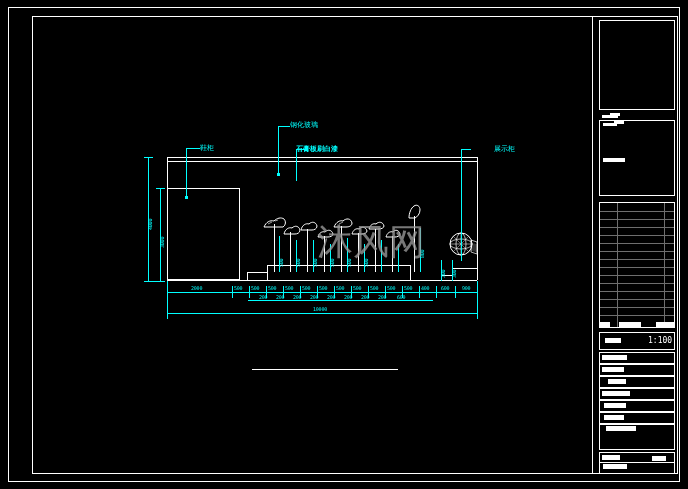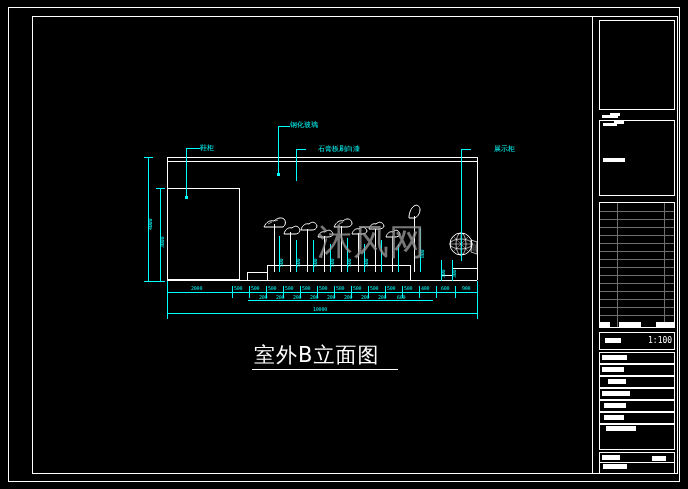--- a/index.html
+++ b/index.html
@@ -203,21 +203,21 @@
   <div class="abs" style="left:185px; top:196px; width:3px; height:3px; background:#00ffff;"></div>
   <div class="abs note" style="left:200px; top:144px;">鞋柜</div>
 
   <div class="abs c-line" style="left:278px; top:126px; width:1px; height:49px;"></div>
   <div class="abs c-line" style="left:278px; top:126px; width:12px; height:1px;"></div>
   <div class="abs" style="left:277px; top:173px; width:3px; height:3px; background:#00ffff;"></div>
   <div class="abs note" style="left:290px; top:121px;">钢化玻璃</div>
 
   <div class="abs c-line" style="left:296px; top:149px; width:1px; height:32px;"></div>
   <div class="abs c-line" style="left:296px; top:149px; width:10px; height:1px;"></div>
-  <div class="abs note" style="left:318px; top:145px;">石膏板刷白漆</div>
+  <div class="abs note" style="left:296px; top:145px;font-weight:bold;">石膏板刷白漆</div>
 
   <div class="abs c-line" style="left:461px; top:149px; width:1px; height:112px;"></div>
   <div class="abs c-line" style="left:461px; top:149px; width:10px; height:1px;"></div>
   <div class="abs note" style="left:494px; top:145px;">展示柜</div>
 
   <div class="abs c-line" style="left:148px; top:157px; width:1px; height:125px;"></div>
   <div class="abs c-line" style="left:160px; top:188px; width:1px; height:94px;"></div>
   <div class="abs c-line" style="left:156px; top:188px; width:9px; height:1px;"></div>
   <div class="abs c-line" style="left:144px; top:157px; width:9px; height:1px;"></div>
   <div class="abs c-line" style="left:144px; top:281px; width:21px; height:1px;"></div>
@@ -295,21 +295,20 @@
   <div class="abs dim-v" style="left:312px; top:267px;">500</div>
   <div class="abs dim-v" style="left:329px; top:267px;">500</div>
   <div class="abs dim-v" style="left:346px; top:267px;">500</div>
   <div class="abs dim-v" style="left:363px; top:267px;">500</div>
   <div class="abs dim-v" style="left:419px; top:258px;">800</div>
   <div class="abs dim-v" style="left:440px; top:278px;">300</div>
   <div class="abs dim-v" style="left:451px; top:278px;">300</div>
 
   <div class="abs wm wm-big" style="left:317px; top:222px;">沐风网</div>
 
-  <div class="abs dwg-title" style="left:254px; top:343px;">室外B立面图</div>
   <div class="abs dwg-title-rule" style="left:252px; top:369px; width:146px;"></div>
 
   <div class="abs tb-col"></div>
 
   <div class="abs tb-box" style="left:599px; top:20px; width:76px; height:90px;"></div>
   <div class="abs tb-fill" style="left:602px; top:115px; width:16px; height:3px;"></div>
   <div class="abs tb-fill" style="left:610px; top:113px; width:10px; height:3px;"></div>
 
   <div class="abs tb-box" style="left:599px; top:120px; width:76px; height:76px;"></div>
   <div class="abs tb-fill" style="left:603px; top:123px; width:14px; height:3px;"></div>

